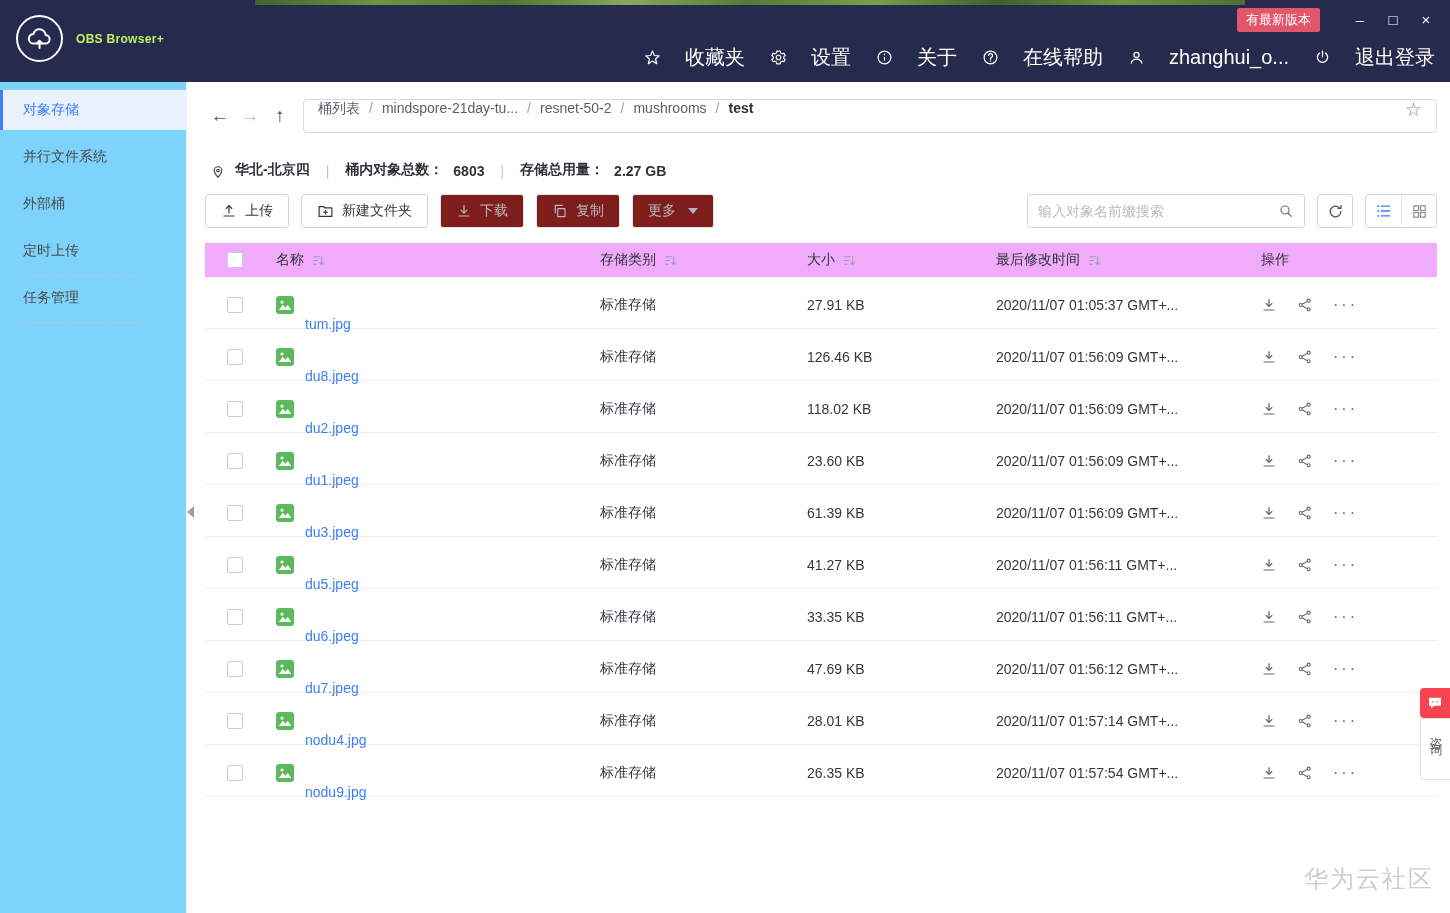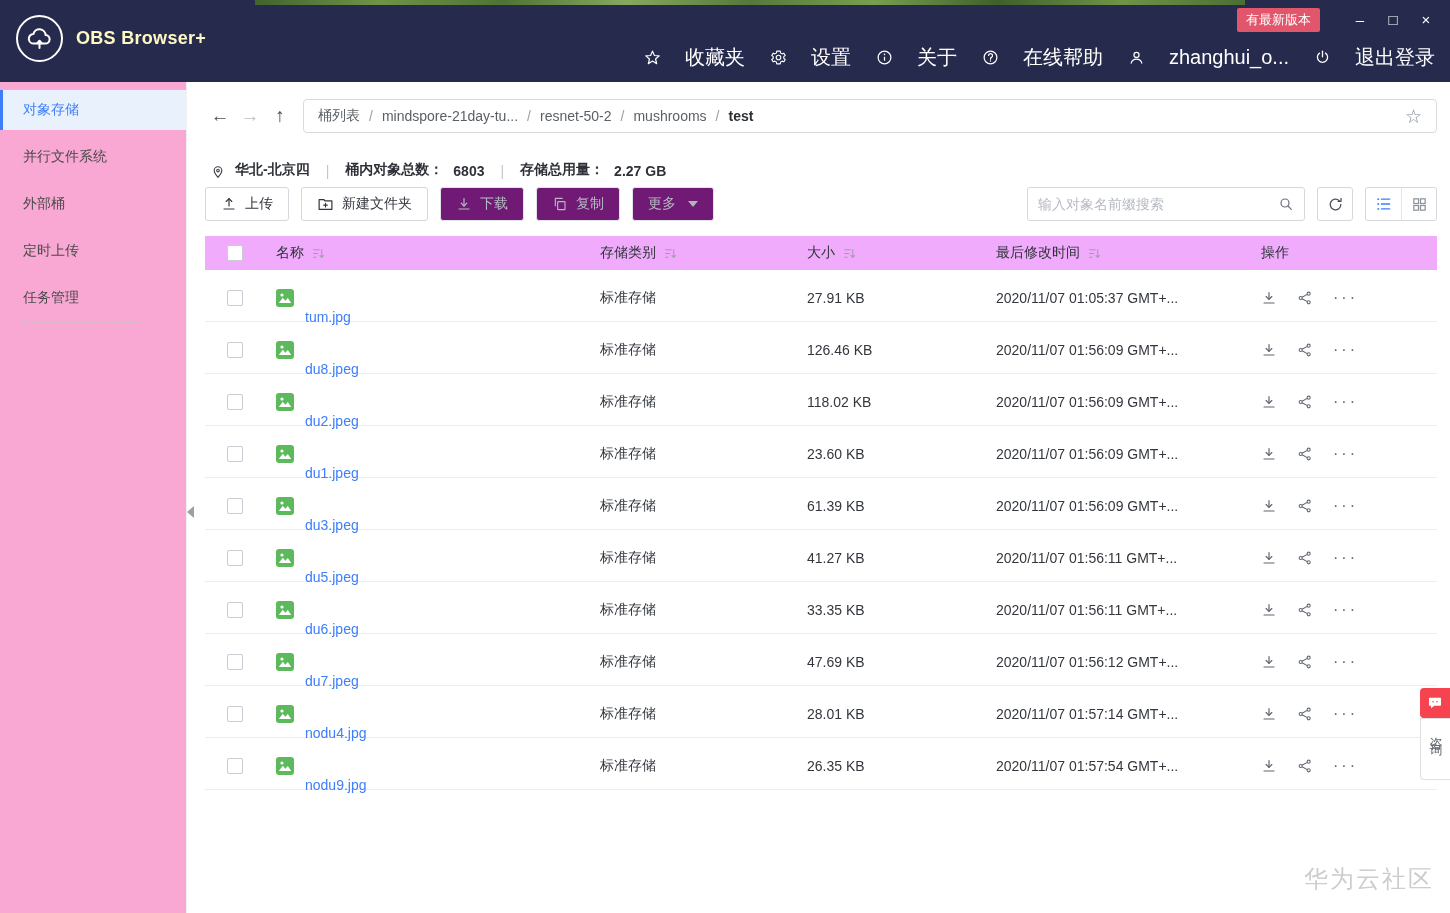--- a/index.html
+++ b/index.html
@@ -10,67 +10,67 @@
   }
   .app { position:relative; width:1450px; height:913px; overflow:hidden; }
 
   
   .titlebar { position:relative; height:82px; background:#262b4d; }
   .wallpaper-strip { position:absolute; top:0; left:255px; width:990px; height:5px;
     background:linear-gradient(90deg,#41632e,#6e9447,#4e7434,#86a85e,#55793a,#76a04f,#3f602c,#6e9447,#4a6f33); }
   .logo-area { position:absolute; left:16px; top:15px; display:flex; align-items:center; gap:13px; }
   .logo-circle { width:47px; height:47px; border:2.5px solid #fff; border-radius:50%;
     display:flex; align-items:center; justify-content:center; color:#fff; }
-  .app-title { color:#fef9c3; font-size:18px; font-weight:bold; letter-spacing:.3px; }
+  .app-title { color:#bef264; font-size:12px; font-weight:bold; letter-spacing:.3px; }
   .titlebar-top { position:absolute; top:8px; right:16px; display:flex; align-items:center; gap:32px; }
   .update-badge { background:#e2566b; color:#fff; font-size:13px; padding:3px 9px; border-radius:2px; cursor:pointer; }
   .win-controls { display:flex; gap:17px; color:#fff; font-size:15px; }
   .win-btn { width:16px; text-align:center; cursor:pointer; line-height:18px; }
   .topnav { position:absolute; right:15px; bottom:11px; display:flex; align-items:center; gap:25px; }
   .nav-item { display:flex; align-items:center; gap:24px; color:#fff; font-size:20px; cursor:pointer; }
   .nav-item svg { display:block; }
 
   
   .body-row { display:flex; height:831px; }
-  .sidebar { width:187px; background:#f9a8d4; border-right:1px solid #f0f0f0; padding-top:8px; position:relative; }
+  .sidebar { width:187px; background:#7dd3fc; border-right:1px solid #f0f0f0; padding-top:8px; position:relative; }
   .side-item { position:relative; height:40px; margin-bottom:7px; display:flex; align-items:center;
     padding-left:23px; font-size:14px; color:#4a4a4a; cursor:pointer; }
   .side-item.active { background:#e9f1fd; border-left:3px solid #3d7ef9; padding-left:20px; color:#3d7ef9; }
   .side-item.dashed::after { content:""; position:absolute; left:21px; right:46px; bottom:-5px;
     border-bottom:1px dashed #c5c5c5; }
   .collapse-handle { position:absolute; left:187px; top:506px; width:0; height:0;
     border-top:6px solid transparent; border-bottom:6px solid transparent;
     border-right:7px solid #9aa0ab; cursor:pointer; z-index:4; }
 
   .main { flex:1; position:relative; background:#fff; }
 
   
   .navbar { display:flex; align-items:center; margin:17px 13px 0 18px; height:34px; }
   .nav-arrow { width:30px; text-align:center; font-size:19px; color:#4a4f57; cursor:pointer; }
   .nav-arrow.disabled { color:#b9bec7; }
   .breadcrumb { flex:1; margin-left:8px; height:34px; border:1px solid #d8dadf; border-radius:4px;
-    display:flex; align-items:center; padding:0 14px; font-size:14px; color:#5a5f66; gap:9px; }
+    display:flex; align-items:flex-start; padding:0 14px; font-size:14px; color:#5a5f66; gap:9px; }
   .crumb { cursor:pointer; white-space:nowrap; }
   .crumb.current { color:#2c2f33; font-weight:bold; }
   .crumb-sep { color:#9aa0a8; }
   .fav-star { margin-left:auto; font-size:19px; color:#7e8694; cursor:pointer; line-height:1; }
 
   
   .info-row { display:flex; align-items:flex-end; margin:26px 0 0 24px; height:20px;
     font-size:14px; color:#2e3238; font-weight:bold; gap:10px; }
   .info-row .pin { display:flex; color:#3f444c; }
   .info-sep { color:#c3c7cd; font-weight:normal; padding:0 6px; }
 
   
-  .toolbar { display:flex; margin:8px 13px 0 18px; height:34px; }
+  .toolbar { display:flex; margin:15px 13px 0 18px; height:34px; }
   .tbtn { display:flex; align-items:center; gap:8px; height:34px; padding:0 15px;
     border:1px solid #d5d8dd; border-radius:3px; background:#fff; font-size:14px; color:#33373d;
     margin-right:12px; cursor:pointer; font-family:inherit; }
   .tbtn svg { display:block; }
-  .tbtn.disabled { background:#701a75; color:#b6bac1; border-color:#e2e4e8; cursor:not-allowed; }
+  .tbtn.disabled { background:#7f1d1d; color:#b6bac1; border-color:#e2e4e8; cursor:not-allowed; }
   .caret { width:0; height:0; border-left:5px solid transparent; border-right:5px solid transparent;
     border-top:6px solid #b0b4bb; margin-left:4px; }
   .toolbar-right { margin-left:auto; display:flex; align-items:center; }
   .search-box { width:278px; height:34px; border:1px solid #d5d8dd; border-radius:3px;
     display:flex; align-items:center; padding:0 10px; margin-right:12px; background:#fff; }
   .search-input { flex:1; border:none; outline:none; font-size:14px; color:#333; font-family:inherit; background:transparent; }
   .search-input::placeholder { color:#b6bac1; }
   .search-icon { display:flex; color:#6a7077; cursor:pointer; }
   .icon-btn { width:36px; height:34px; border:1px solid #d5d8dd; border-radius:3px; background:#fff;
     display:flex; align-items:center; justify-content:center; margin-right:12px; cursor:pointer; color:#4a4f57; }

